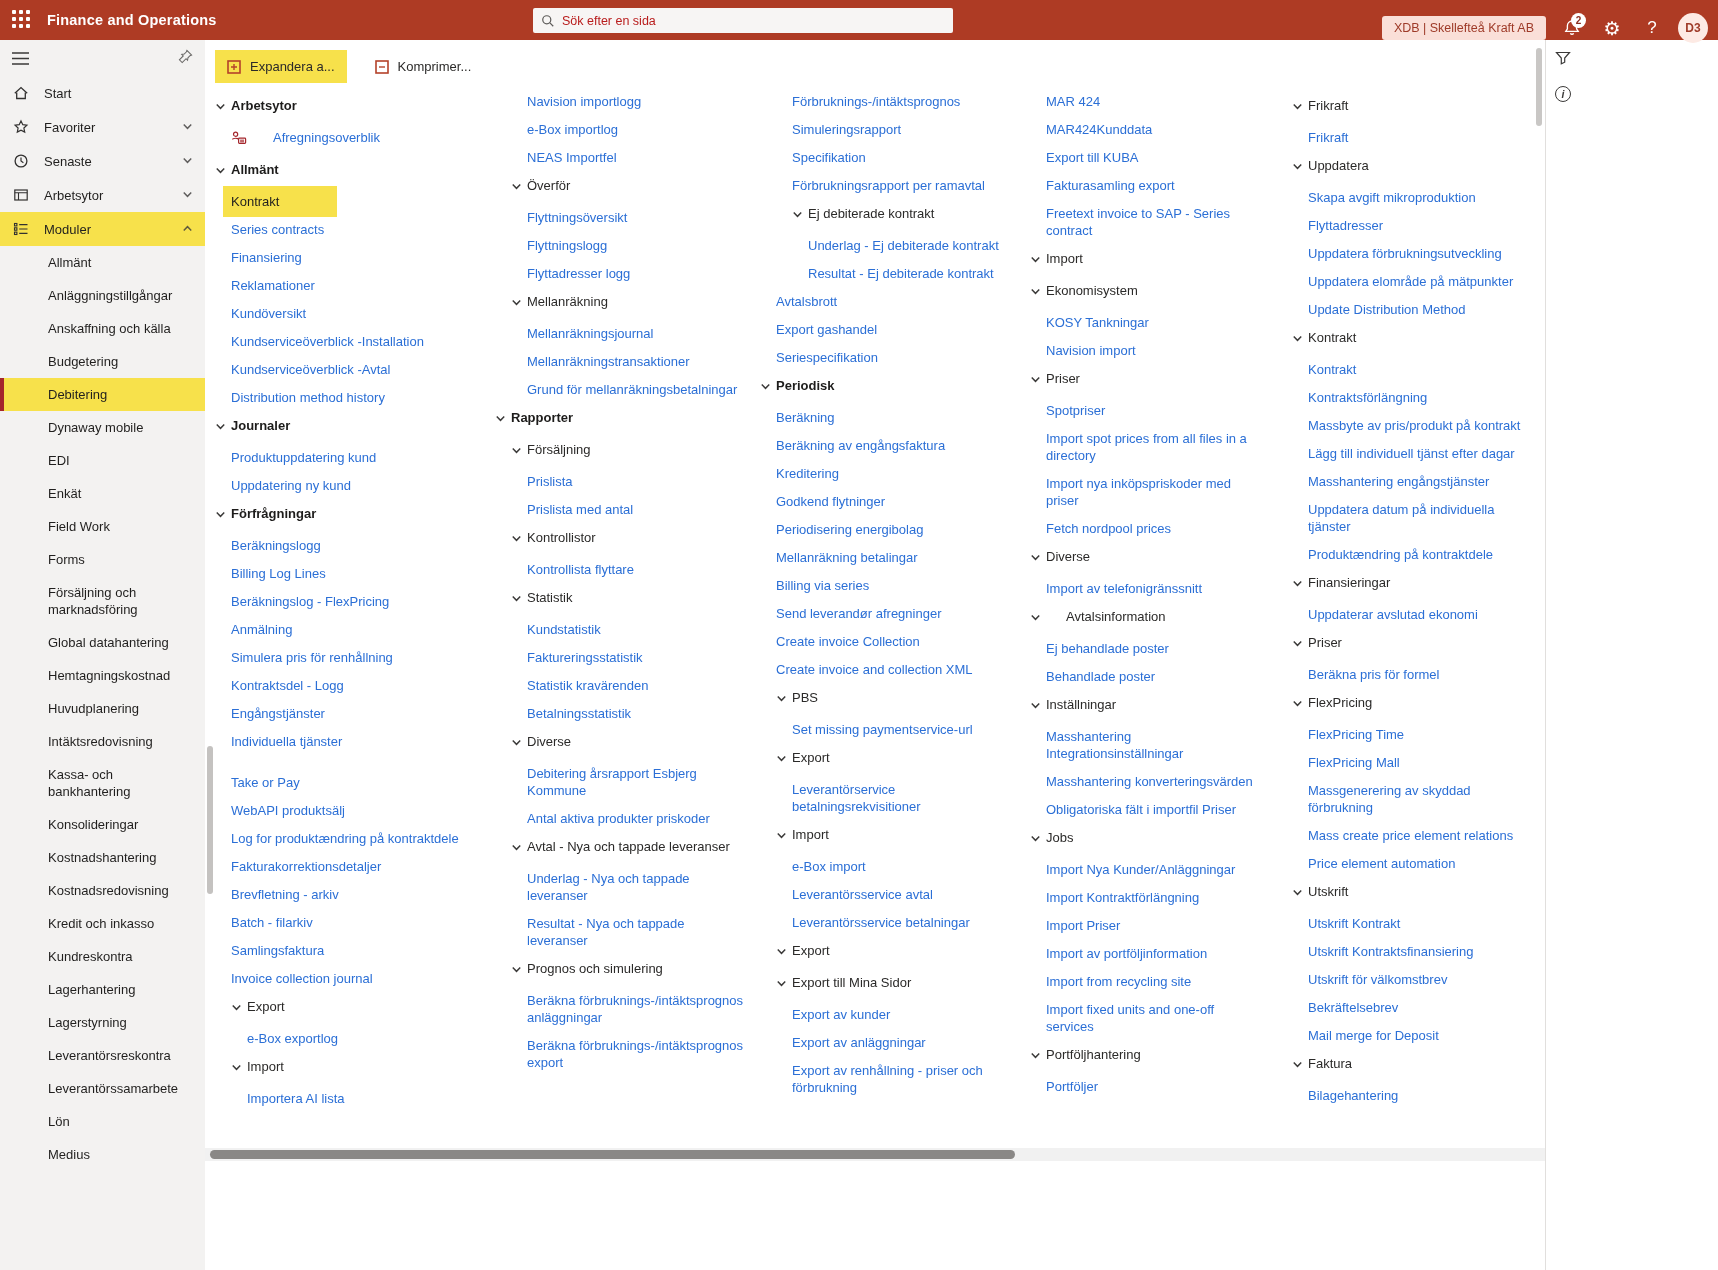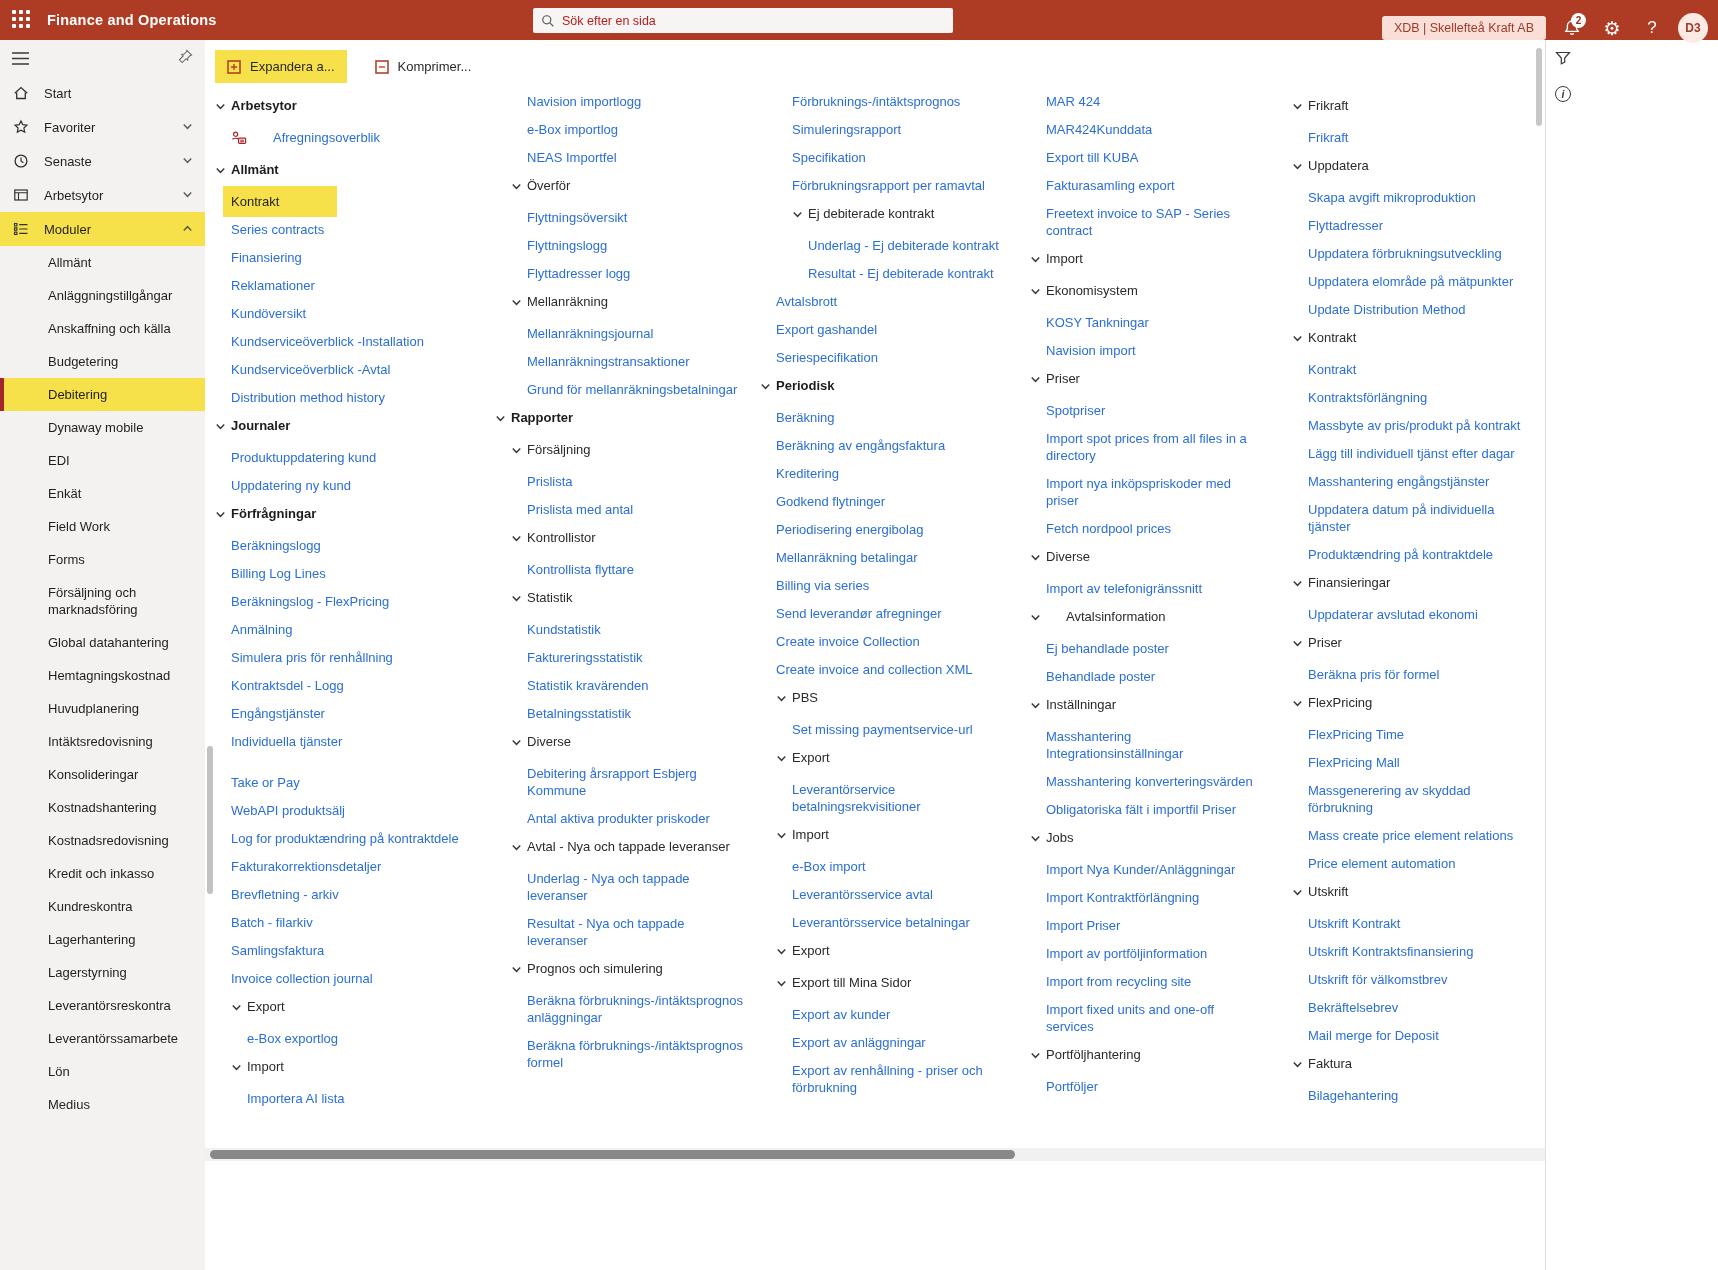--- a/index.html
+++ b/index.html
@@ -201,20 +201,21 @@
       <div class="mod-row">Dynaway mobile</div>
       <div class="mod-row">EDI</div>
       <div class="mod-row">Enkät</div>
       <div class="mod-row">Field Work</div>
       <div class="mod-row">Forms</div>
       <div class="mod-row">Försäljning och marknadsföring</div>
       <div class="mod-row">Global datahantering</div>
       <div class="mod-row">Hemtagningskostnad</div>
       <div class="mod-row">Huvudplanering</div>
       <div class="mod-row">Intäktsredovisning</div>
+      <div class="mod-row">Kassa- och bankhantering</div>
       <div class="mod-row">Konsolideringar</div>
       <div class="mod-row">Kostnadshantering</div>
       <div class="mod-row">Kostnadsredovisning</div>
       <div class="mod-row">Kredit och inkasso</div>
       <div class="mod-row">Kundreskontra</div>
       <div class="mod-row">Lagerhantering</div>
       <div class="mod-row">Lagerstyrning</div>
       <div class="mod-row">Leverantörsreskontra</div>
       <div class="mod-row">Leverantörssamarbete</div>
       <div class="mod-row">Lön</div>
@@ -489,21 +490,21 @@
         <div class="mi sb" style="padding-left: 16px;">
           <span class="chev"><svg width="11" height="11" viewBox="0 0 10 10" style="">
               <path d="M1.6 3.2 5 6.7 8.4 3.2" fill="none" stroke="#3B3A39" stroke-width="1.3"></path>
             </svg></span>
           <span class="lbl">Prognos och simulering</span>
         </div>
         <div class="mi lk" style="padding-left: 32px;">
           <span class="lbl">Beräkna förbruknings-/intäktsprognos anläggningar</span>
         </div>
         <div class="mi lk" style="padding-left: 32px;">
-          <span class="lbl">Beräkna förbruknings-/intäktsprognos formel</span>
+          <span class="lbl">Beräkna förbruknings-/intäktsprognos export</span>
         </div>
       </div>
       <div class="mcol" style="width: 270px; padding-right: 22px;">
         <div class="mi lk" style="padding-left: 32px;">
           <span class="lbl">Förbruknings-/intäktsprognos</span>
         </div>
         <div class="mi lk" style="padding-left: 32px;">
           <span class="lbl">Simuleringsrapport</span>
         </div>
         <div class="mi lk" style="padding-left: 32px;">

